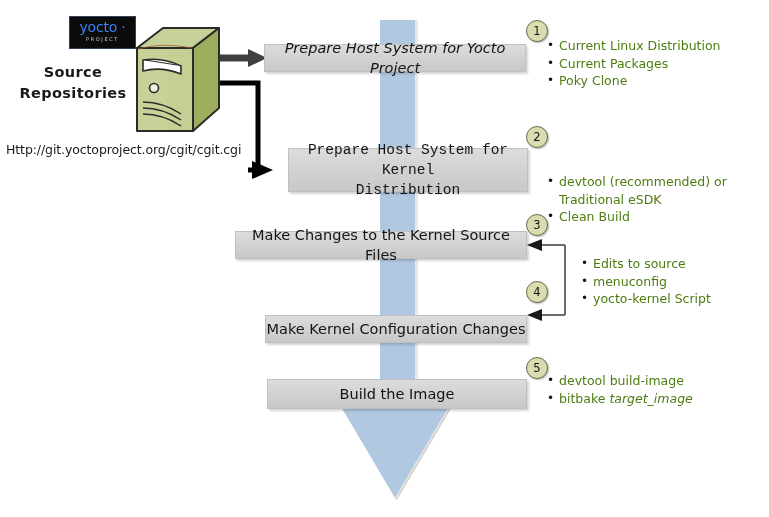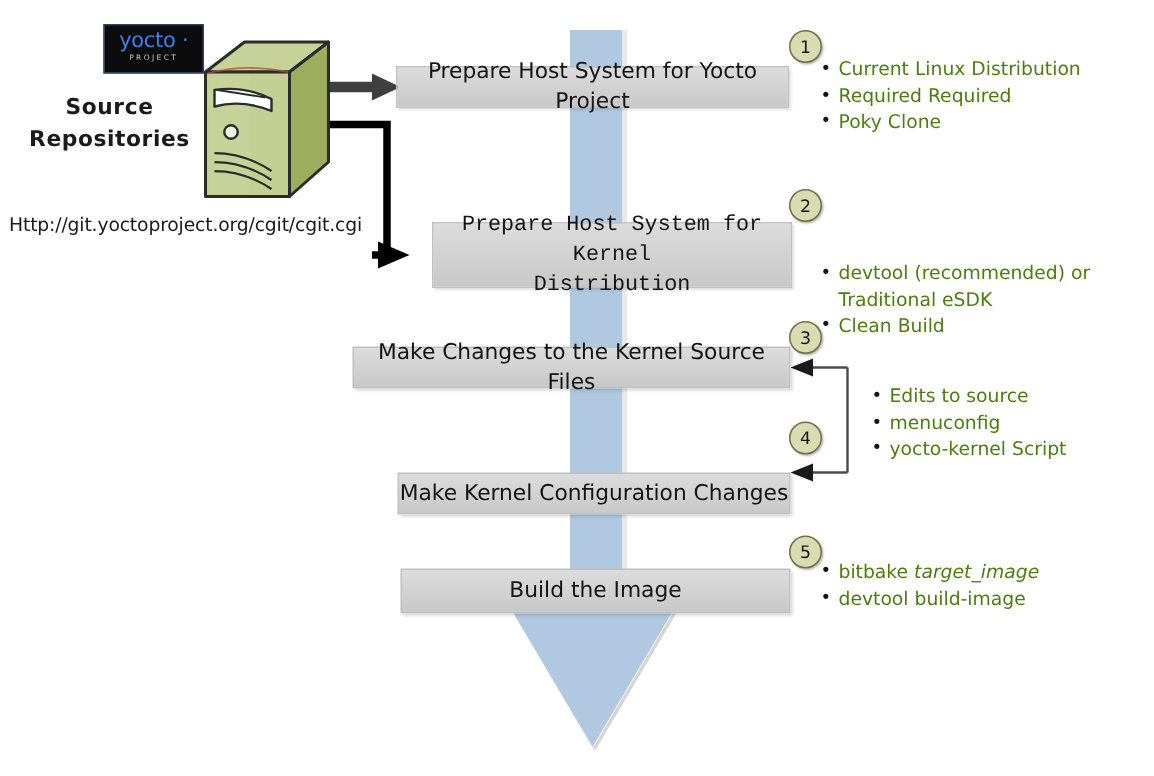--- a/index.html
+++ b/index.html
@@ -86,21 +86,21 @@
     border: 1px solid #c0c0c0;
     color: #141414;
     font-size: 14.5px;
     display: flex;
     align-items: center;
     justify-content: center;
     text-align: center;
     line-height: 20px;
     box-shadow: 1.5px 1.5px 2px rgba(0,0,0,0.17);
   }
-  #box-1 { left: 264px; top: 44px;  width: 262px; height: 28px; }
+  #box-1 { left: 264px; top: 44px;  width: 262px; height: 28px; font-style: italic; }
   #box-2 { left: 288px; top: 148px; width: 240px; height: 44px; font-family: Liberation Mono, monospace; }
   #box-3 { left: 235px; top: 231px; width: 292px; height: 28px; }
   #box-4 { left: 265px; top: 299px; width: 262px; height: 28px; margin-top: 16px; }
   #box-5 { left: 267px; top: 379px; width: 260px; height: 30px; }
   
   .step-circle {
     position: absolute;
     width: 22px; height: 22px;
     border-radius: 50%;
     background: #d9dcae;
@@ -265,34 +265,34 @@
   </div>
   <div class="step-circle" id="step-4">
     <span>4</span>
   </div>
   <div class="step-circle" id="step-5">
     <span>5</span>
   </div>
 
   <ul class="bullets" id="bullets-1">
       <li>Current Linux Distribution</li>
-      <li>Required Required</li>
+      <li>Current Packages</li>
       <li>Poky Clone</li>
     </ul>
 
   <ul class="bullets" id="bullets-2">
       <li>devtool (recommended) or</li>
       <li class="cont">Traditional eSDK</li>
       <li>Clean Build</li>
     </ul>
 
   <ul class="bullets" id="bullets-34">
       <li>Edits to source</li>
       <li>menuconfig</li>
       <li>yocto-kernel Script</li>
     </ul>
 
   <ul class="bullets" id="bullets-5">
+      <li>devtool build-image</li>
       <li>bitbake <span class="ital">target_image</span></li>
-      <li>devtool build-image</li>
     </ul>
 
 </div>
 
 </body></html>

